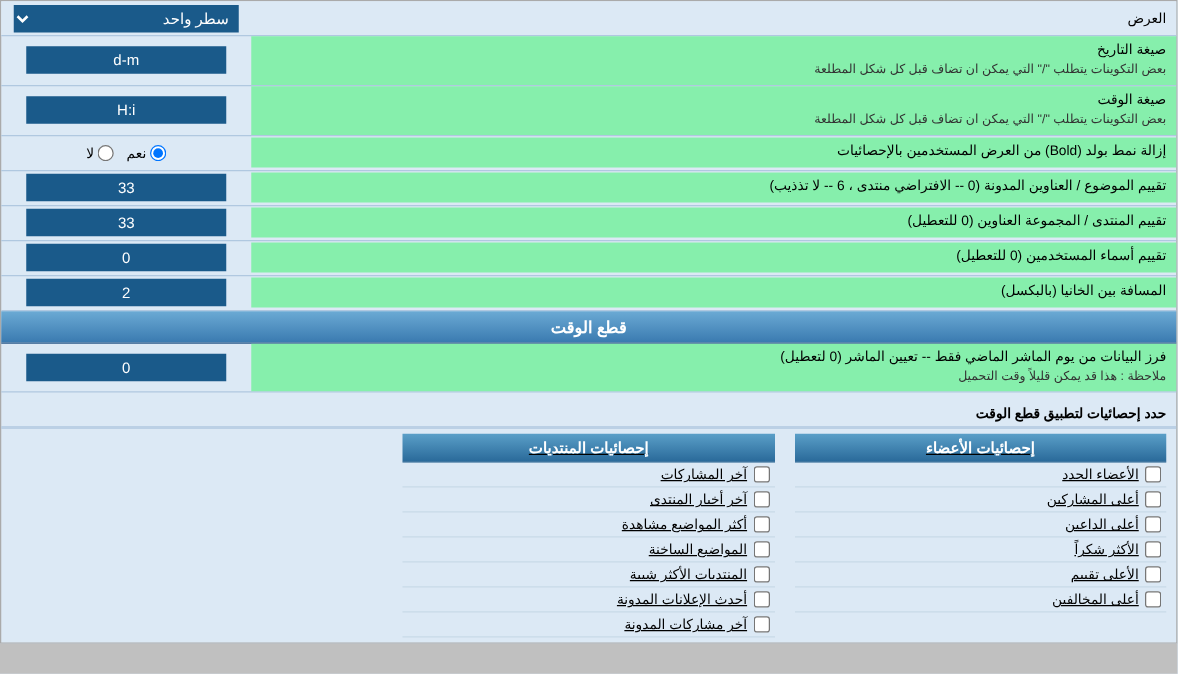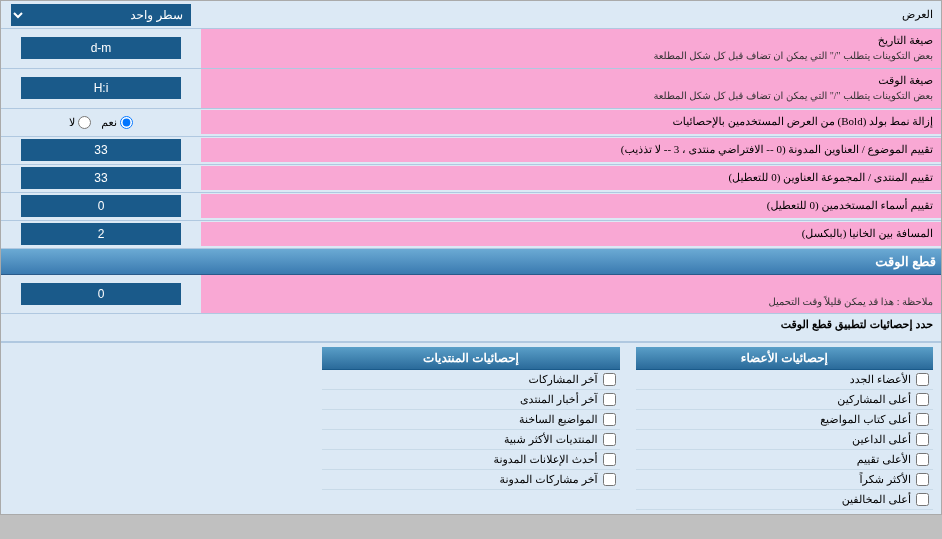--- a/index.html
+++ b/index.html
@@ -22,23 +22,22 @@
       border-bottom: 1px solid #b0c8e0;
       min-height: 28px;
     }
 
     .row-label {
       flex: 1;
       padding: 4px 8px;
       text-align: right;
       color: #000;
       font-size: 11px;
-      background: #f9a8d4;
+      background: #86efac;
       line-height: 1.4;
-      font-family: Liberation Serif, serif;
     }
 
     .row-label small {
       font-size: 10px;
       color: #333;
     }
 
     .row-input {
       width: 200px;
       min-width: 200px;
@@ -68,21 +67,21 @@
       width: 180px;
       height: 22px;
       direction: rtl;
     }
 
     .section-header {
       background: linear-gradient(to bottom, #6baad4, #3a7ab0);
       color: #fff;
       font-weight: bold;
       font-size: 13px;
-      text-align: right;
+      text-align: center;
       padding: 5px;
       border-bottom: 1px solid #2a5a8a;
       width: 100%;
     }
 
     .radio-group {
       display: flex;
       align-items: center;
       gap: 10px;
       padding: 0 8px;
@@ -98,20 +97,21 @@
 
     .stats-columns {
       display: flex;
       width: 100%;
       border-top: 1px solid #b0c8e0;
     }
 
     .stats-col {
       flex: 1;
       padding: 4px 8px;
+      text-decoration: underline;
     }
 
     .stats-col-header {
       background: linear-gradient(to bottom, #5a9fc8, #2a6a9a);
       color: #fff;
       font-weight: bold;
       text-align: center;
       padding: 4px 6px;
       font-size: 12px;
       border-bottom: 1px solid #1a5a8a;
@@ -126,21 +126,21 @@
       color: #000;
       border-bottom: 1px solid #c8dae8;
     }
 
     .stats-item input[type="checkbox"] {
       margin: 0;
     }
 
     .apply-row {
       display: flex;
-      align-items: flex-start;
+      align-items: flex-end;
       min-height: 28px;
       border-bottom: 1px solid #b0c8e0;
     }
 
     .apply-label {
       flex: 1;
       padding: 4px 8px;
       text-align: right;
       font-size: 11px;
       color: #000;
@@ -220,21 +220,21 @@
         </label>
         <label class="radio-label">
           <input type="radio" name="bold_names" value="no" style="">
           <span>لا</span>
         </label>
       </div>
     </div>
   </div>
 
   <div class="row">
-    <div class="row-label">تقييم الموضوع / العناوين المدونة (0 -- الافتراضي منتدى ، 3 -- لا تذذيب)</div>
+    <div class="row-label">تقييم الموضوع / العناوين المدونة (0 -- الافتراضي منتدى ، 6 -- لا تذذيب)</div>
     <div class="row-input">
       <input class="input-field" type="text" value="33" style="">
     </div>
   </div>
 
   <div class="row">
     <div class="row-label">تقييم المنتدى / المجموعة العناوين (0 للتعطيل)</div>
     <div class="row-input">
       <input class="input-field" type="text" value="33" style="">
     </div>
@@ -253,21 +253,21 @@
       <input class="input-field" type="text" value="2" style="">
     </div>
   </div>
 
   <div class="section-header">
     <span>قطع الوقت</span>
   </div>
 
   <div class="row">
     <div class="row-label">
-      <br>
+      <span>فرز البيانات من يوم الماشر الماضي فقط -- تعيين الماشر (0 لتعطيل)</span><br>
       <small class="note-text">ملاحظة : هذا قد يمكن قليلاً وقت التحميل</small>
     </div>
     <div class="row-input">
       <input class="input-field" type="text" value="0" style="">
     </div>
   </div>
 
   <div class="apply-row">
     <div class="apply-label">حدد إحصائيات لتطبيق قطع الوقت</div>
   </div>
@@ -279,52 +279,52 @@
       <div class="stats-item">
         <input type="checkbox" style="">
         <span>الأعضاء الجدد</span>
       </div>
       <div class="stats-item">
         <input type="checkbox" style="">
         <span>أعلى المشاركين</span>
       </div>
       <div class="stats-item">
         <input type="checkbox" style="">
-        <span>أعلى كتاب المواضيع</span>
-      </div>
-      <div class="stats-item">
-        <input type="checkbox" style="">
         <span>أعلى الداعين</span>
       </div>
       <div class="stats-item">
         <input type="checkbox" style="">
+        <span>الأكثر شكراً</span>
+      </div>
+      <div class="stats-item">
+        <input type="checkbox" style="">
         <span>الأعلى تقييم</span>
-      </div>
-      <div class="stats-item">
-        <input type="checkbox" style="">
-        <span>الأكثر شكراً</span>
       </div>
       <div class="stats-item">
         <input type="checkbox" style="">
         <span>أعلى المخالفين</span>
       </div>
     </div>
 
     <div class="stats-col">
       <div class="stats-col-header">إحصائيات المنتديات</div>
       <div class="stats-item">
         <input type="checkbox" style="">
         <span>آخر المشاركات</span>
       </div>
       <div class="stats-item">
         <input type="checkbox" style="">
         <span>آخر أخبار المنتدى</span>
       </div>
       <div class="stats-item">
         <input type="checkbox" style="">
+        <span>أكثر المواضيع مشاهدة</span>
+      </div>
+      <div class="stats-item">
+        <input type="checkbox" style="">
         <span>المواضيع الساخنة</span>
       </div>
       <div class="stats-item">
         <input type="checkbox" style="">
         <span>المنتديات الأكثر شبية</span>
       </div>
       <div class="stats-item">
         <input type="checkbox" style="">
         <span>أحدث الإعلانات المدونة</span>
       </div>

